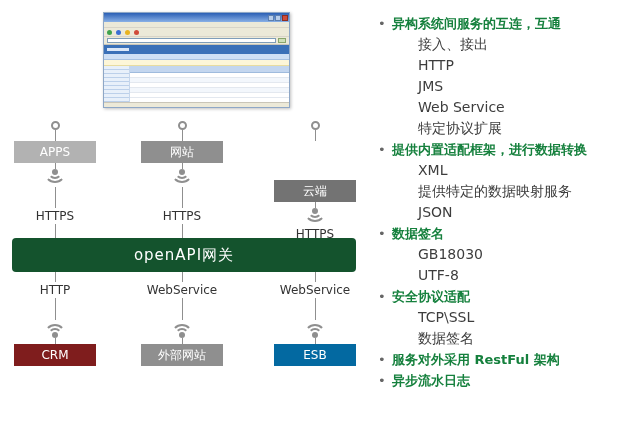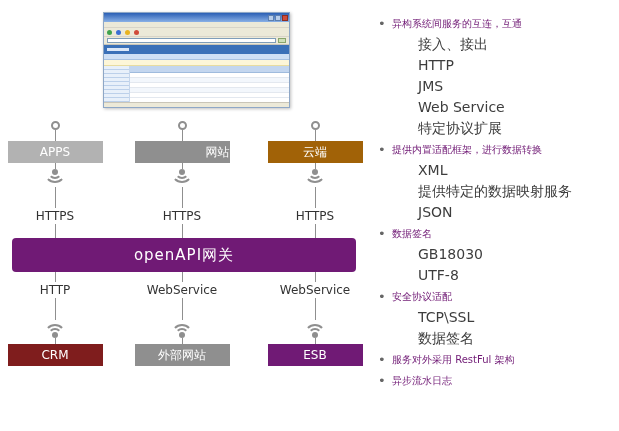--- a/index.html
+++ b/index.html
@@ -48,21 +48,21 @@
 
   
   .col { position: absolute; width: 110px; display: flex; flex-direction: column; align-items: center; }
   .col-top { top: 121px; height: 117px; }
   .col-bot { top: 272px; height: 94px; }
   .c1 { left: 0; } .c2 { left: 127px; } .c3 { left: 260px; }
 
   .ring { width: 9px; height: 9px; border: 2px solid #8f8f8f; border-radius: 50%; background: #fff; flex: none; }
   .vline { width: 1px; background: #8f8f8f; flex: none; }
   .vline.grow { flex: 1; }
-  .node-box { width: 95px; height: 22px; line-height: 22px; text-align: center;
+  .node-box { width: 82px; height: 22px; line-height: 22px; text-align: center;
     color: #ffffff; font-size: 12px; flex: none; }
   .proto { height: 16px; line-height: 16px; font-size: 12px; color: #333333; flex: none; }
 
   .signal { position: relative; width: 28px; height: 18px; flex: none; }
   .signal .dot { position: absolute; top: 0; left: 50%; margin-left: -3px;
     width: 6px; height: 6px; border-radius: 50%; background: #8f8f8f; }
   .signal .a1 { position: absolute; top: -4px; left: 50%; margin-left: -7px;
     width: 14px; height: 14px; border: 2px solid transparent; border-bottom-color: #8f8f8f; border-radius: 50%; }
   .signal .a2 { position: absolute; top: -8px; left: 50%; margin-left: -11px;
     width: 22px; height: 22px; border: 2px solid transparent; border-bottom-color: #8f8f8f; border-radius: 50%; }
@@ -70,21 +70,21 @@
 
   .gateway { position: absolute; left: 12px; top: 238px; width: 344px; height: 34px;
     line-height: 34px; text-align: center; color: #ffffff; font-size: 15px;
     border-radius: 4px; letter-spacing: 1px; }
 
   
   .features { position: absolute; left: 378px; top: 13px; width: 234px; }
   .feature { display: flex; }
   .bullet { width: 14px; font-size: 13px; line-height: 21px; color: #666666; flex: none; }
   .feature-body { flex: 1; }
-  .feature-label { font-size: 10px; line-height: 21px; color: #701a75; }
+  .feature-label { font-size: 13px; line-height: 21px; color: #15803d; font-weight: bold; }
   .feature-child { font-size: 14px; line-height: 21px; color: #3d3d3d; padding-left: 26px; }
 </style>
 </head>
 <body>
 
 <div class="shot">
   <div class="shot-title">
     <span class="shot-btn"></span>
     <span class="shot-btn"></span>
     <span class="shot-btn close"></span>
@@ -132,48 +132,48 @@
       <i class="a2"></i>
     </span>
   <span class="vline grow"></span>
   <div class="proto">HTTPS</div>
   <span class="vline" style="height:14px"></span>
 </div>
 
 <div class="col col-top c2">
   <span class="ring"></span>
   <span class="vline" style="height:11px"></span>
-  <div class="node-box" style="background: rgb(143, 143, 143); text-align: right;">网站</div>
+  <div class="node-box" style="background: rgb(143, 143, 143);">网站</div>
   <span class="vline" style="height:6px"></span>
   <span class="signal">
       <i class="dot"></i>
       <i class="a1"></i>
       <i class="a2"></i>
     </span>
   <span class="vline grow"></span>
   <div class="proto">HTTPS</div>
   <span class="vline" style="height:14px"></span>
 </div>
 
 <div class="col col-top c3">
   <span class="ring"></span>
   <span class="vline" style="height:11px"></span>
-  <div class="node-box" style="background: #a16207;">云端</div>
+  <div class="node-box" style="background: #737373; margin-top: 39px;">云端</div>
   <span class="vline" style="height:6px"></span>
   <span class="signal">
       <i class="dot"></i>
       <i class="a1"></i>
       <i class="a2"></i>
     </span>
   <span class="vline grow"></span>
   <div class="proto">HTTPS</div>
   <span class="vline" style="height:14px"></span>
 </div>
 
-<div class="gateway" style="background: #701a75;">openAPI网关</div>
+<div class="gateway" style="background: #14532d;">openAPI网关</div>
 
 <div class="col col-bot c1">
   <span class="vline" style="height:10px"></span>
   <div class="proto">HTTP</div>
   <span class="vline grow"></span>
   <span class="signal up">
       <i class="dot"></i>
       <i class="a1"></i>
       <i class="a2"></i>
     </span>
@@ -197,21 +197,21 @@
 <div class="col col-bot c3">
   <span class="vline" style="height:10px"></span>
   <div class="proto">WebService</div>
   <span class="vline grow"></span>
   <span class="signal up">
       <i class="dot"></i>
       <i class="a1"></i>
       <i class="a2"></i>
     </span>
   <span class="vline" style="height:6px"></span>
-  <div class="node-box" style="background: #701a75;">ESB</div>
+  <div class="node-box" style="background: #0369a1;">ESB</div>
 </div>
 
 <div class="features">
 
   <div class="feature">
     <span class="bullet">•</span>
     <div class="feature-body">
       <div class="feature-label">异构系统间服务的互连，互通</div>
       <div class="feature-child">接入、接出</div>
       <div class="feature-child">HTTP</div>

